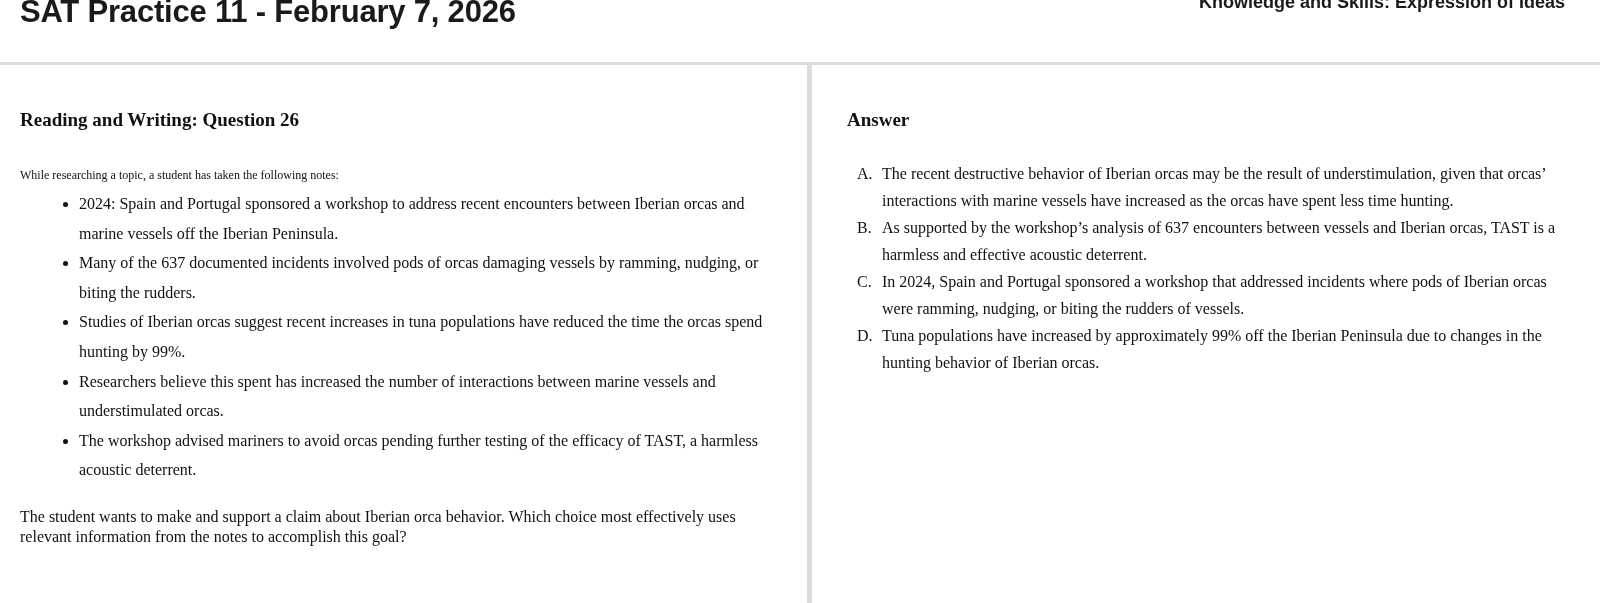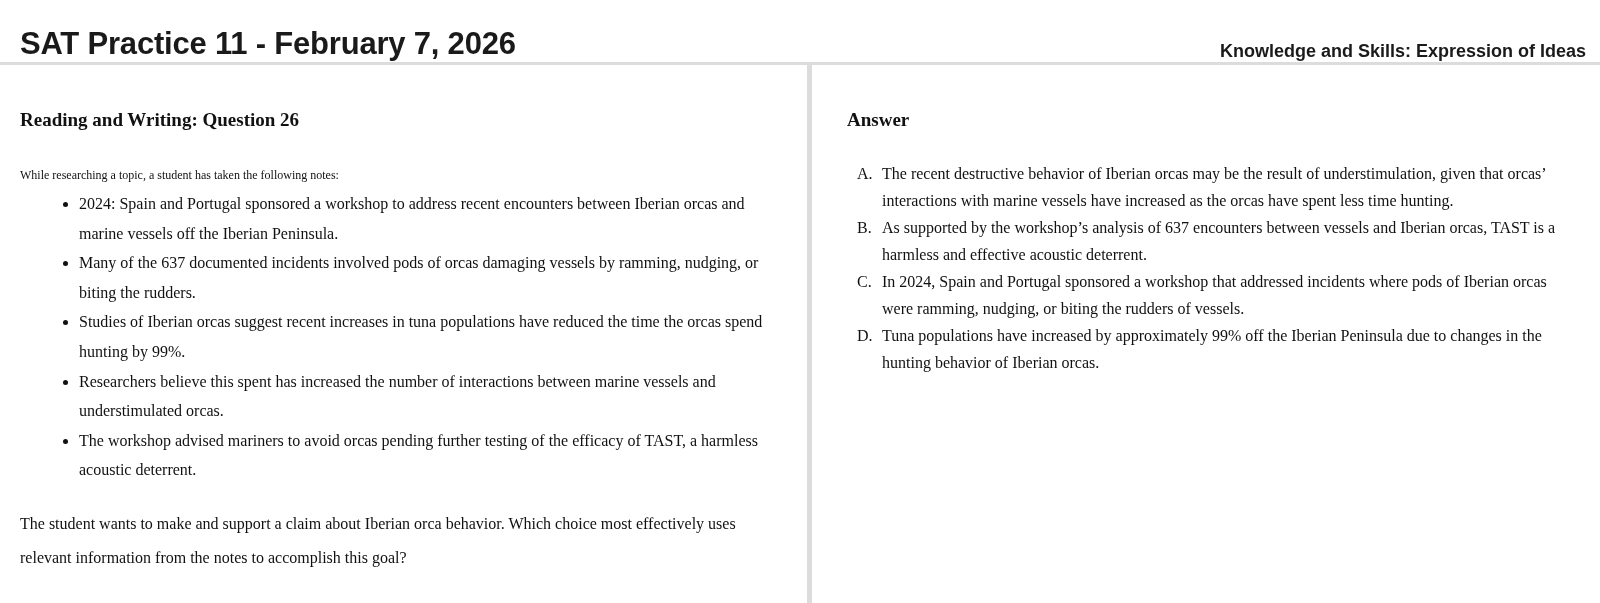--- a/index.html
+++ b/index.html
@@ -1,20 +1,20 @@
 <!DOCTYPE html>
 <html><head>
   <meta charset="utf-8">
   <style>
     html, body { margin: 0; padding: 0; background: #ffffff; }
     body { width: 1600px; height: 603px; overflow: hidden; color: #111; }
     .header {
       height: 65px; box-sizing: border-box; border-bottom: 3px solid #dcdcdc;
-      display: flex; align-items: flex-end; justify-content: space-between;
-      padding: 0 14px 0 20px;
+      display: flex; align-items: flex-start; justify-content: space-between;
+      padding: 0 35px 0 20px;
     }
     .header .title {
       font-family: "Liberation Sans", sans-serif; font-weight: bold;
       font-size: 31px; color: #1a1a1a; letter-spacing: -0.2px; margin-top: -6px;
     }
     .header .skills {
       font-family: "Liberation Sans", sans-serif; font-weight: bold;
       font-size: 18px; color: #1a1a1a; margin-top: -8px; margin-left: 36px;
     }
     .panes { display: flex; height: 538px; justify-content: space-between; }
@@ -25,21 +25,21 @@
     .pane-right {
       flex: 1; padding: 0 30px 0 35px; font-family: "Liberation Serif", serif;
     }
     .section-title {
       font-family: "Liberation Serif", serif; font-weight: bold;
       font-size: 19px; margin: 44px 0 0 0; line-height: 22px;
     }
     .intro { font-size: 12px; margin: 34px 0 0 0; line-height: 20px; }
     ul.notes { margin: 4px 0 0 0; padding-left: 59px; }
     ul.notes li { font-size: 16px; line-height: 29.6px; margin: 0; }
-    .prompt { font-size: 16px; line-height: 34px; margin: 22px 0 0 0; }
+    .prompt { font-size: 16px; line-height: 20px; margin: 22px 0 0 0; }
     ol.choices { list-style: none; margin: 30px 0 0 0; padding: 0; }
     ol.choices li {
       font-size: 16px; line-height: 26.5px; display: flex;
       padding-left: 10px; margin-bottom: 1px; cursor: pointer;
     }
     ol.choices li .letter { width: 14px; flex: none; }
     ol.choices li .text { padding-left: 11px; text-indent: -0px; }
   </style>
 </head>
 <body>

